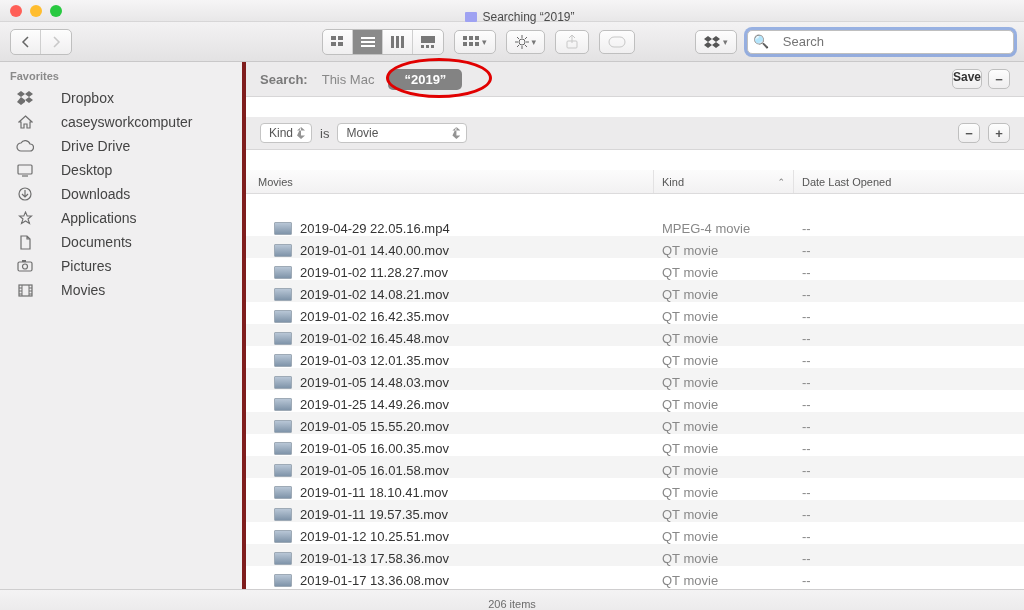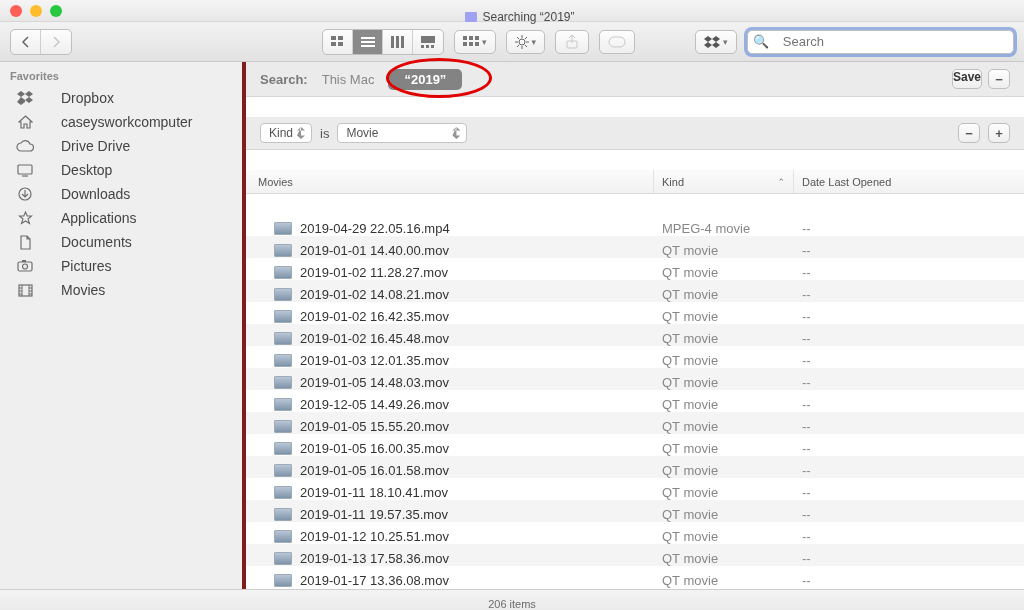--- a/index.html
+++ b/index.html
@@ -397,21 +397,21 @@
           <div class="c1">
             <span class="thumb"></span>
             <span>2019-01-05 14.48.03.mov</span>
           </div>
           <div class="c2">QT movie</div>
           <div class="c3">--</div>
         </div>
         <div class="row">
           <div class="c1">
             <span class="thumb"></span>
-            <span>2019-12-05 14.49.26.mov</span>
+            <span>2019-01-25 14.49.26.mov</span>
           </div>
           <div class="c2">QT movie</div>
           <div class="c3">--</div>
         </div>
         <div class="row">
           <div class="c1">
             <span class="thumb"></span>
             <span>2019-01-05 15.55.20.mov</span>
           </div>
           <div class="c2">QT movie</div>

